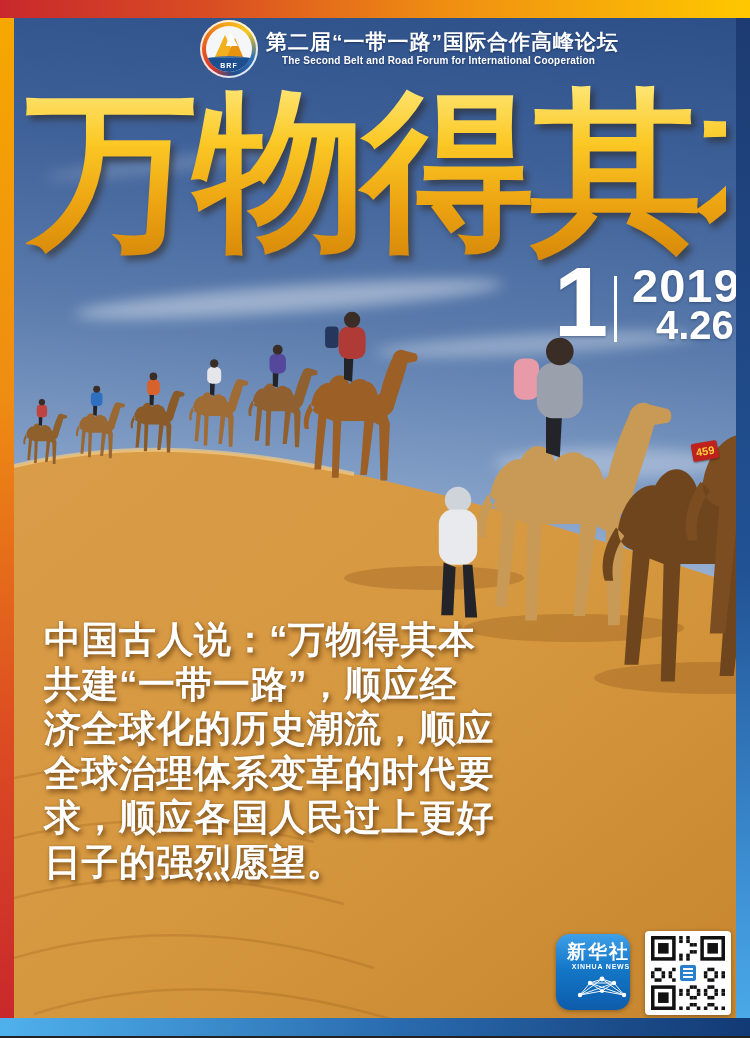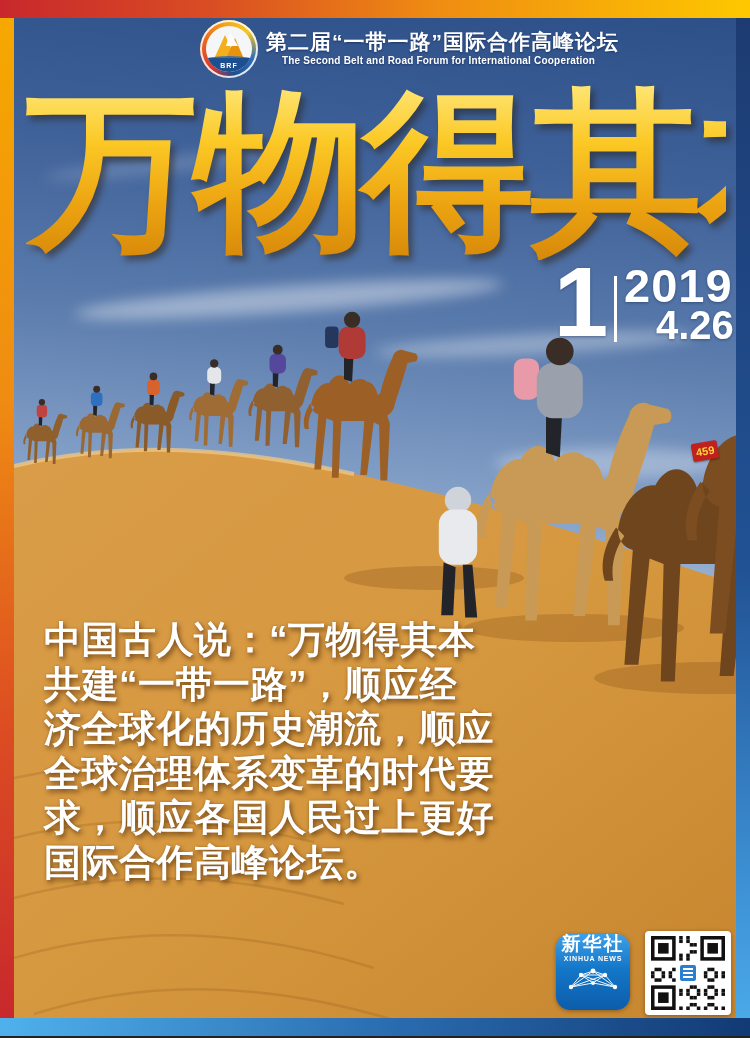--- a/index.html
+++ b/index.html
@@ -85,22 +85,22 @@
     color:#fff; font-size:37px; line-height:44.5px; font-weight:bold; letter-spacing:.5px;
     text-shadow:2px 3px 5px rgba(70,35,5,.65), 0 0 2px rgba(90,45,10,.35); }
   
   .camel-tag{ position:absolute; left:692px; top:442px; z-index:11;
     background:#c0211d; color:#ffd23e; font-size:11px; font-weight:bold;
     padding:3px 4px; border-radius:2px; transform:rotate(-10deg);
     box-shadow:0 1px 2px rgba(0,0,0,.4); }
   
   .xinhua-icon{ position:absolute; left:556px; top:934px; width:74px; height:76px; z-index:20;
     border-radius:14px; background:linear-gradient(180deg,#3fa0e8 0%,#1477c8 45%,#0d5cab 100%);
-    display:flex; flex-direction:column; align-items:center; justify-content:flex-start;
-    padding-top:0; box-shadow:0 1px 4px rgba(0,0,0,.35); }
+    display:flex; flex-direction:column; align-items:flex-end; justify-content:flex-start;
+    padding-top:8px; box-shadow:0 1px 4px rgba(0,0,0,.35); }
   .xinhua-cn{ color:#fff; font-size:19px; font-weight:bold; letter-spacing:2px; line-height:20px;}
   .xinhua-en{ color:#fff; font-size:7px; font-weight:bold; letter-spacing:.8px; margin-top:1px;}
   .xinhua-net{ margin-top:3px; }
   .qr{ position:absolute; left:645px; top:931px; width:86px; height:84px; z-index:20;
     background:#fff; border-radius:4px; padding:5px; box-shadow:0 1px 4px rgba(0,0,0,.35); }
   .qr svg{ display:block; width:76px; height:74px; }
   .qr-logo{ position:absolute; left:33px; top:32px; width:20px; height:20px;
     background:#2a7fd0; border:2px solid #fff; border-radius:4px;
     display:flex; align-items:center; justify-content:center; }
   .qr-logo i{ display:block; width:10px; height:2px; background:#fff;
@@ -231,38 +231,38 @@
         </div>
     </div>
   </div>
   <div class="forum-cn">第二届“一带一路”国际合作高峰论坛</div>
   <div class="forum-en">The Second Belt and Road Forum for International Cooperation</div>
 
   <div class="main-title">万物得其本</div>
 
   <div class="issue issue-no" style="position:absolute;">1</div>
   <div class="issue-divider"></div>
-  <div class="issue issue-year" style="position:absolute;">2019</div>
+  <div class="issue issue-year" style="position:absolute;margin-left:8px;">2019</div>
   <div class="issue issue-dateline" style="position:absolute;margin-left:32px;">
     <span>4.26</span>
     <span class="issue-city">
       <span>北</span>
       <span>京</span>
     </span>
   </div>
 
   <div class="camel-tag">459</div>
 
   <div class="quote">
     <div>中国古人说：“万物得其本</div>
     <div>共建“一带一路”，顺应经</div>
     <div>济全球化的历史潮流，顺应</div>
     <div>全球治理体系变革的时代要</div>
     <div>求，顺应各国人民过上更好</div>
-    <div>国际合作高峰论坛。</div>
+    <div>日子的强烈愿望。</div>
   </div>
 
   <div class="xinhua-icon">
     <div class="xinhua-cn">新华社</div>
     <div class="xinhua-en">XINHUA NEWS</div>
     <svg class="xinhua-net" width="56" height="26" viewBox="0 0 56 26">
       <g stroke="#fff" stroke-width="1" opacity=".95" fill="none">
         <path d="M6,22 L16,10 L28,6 L40,10 L50,22"></path>
         <path d="M6,22 L28,6 M50,22 L28,6 M16,10 L40,10 M6,22 L40,10 M50,22 L16,10 M16,10 L28,18 L40,10 M6,22 L28,18 L50,22"></path>
       </g>

